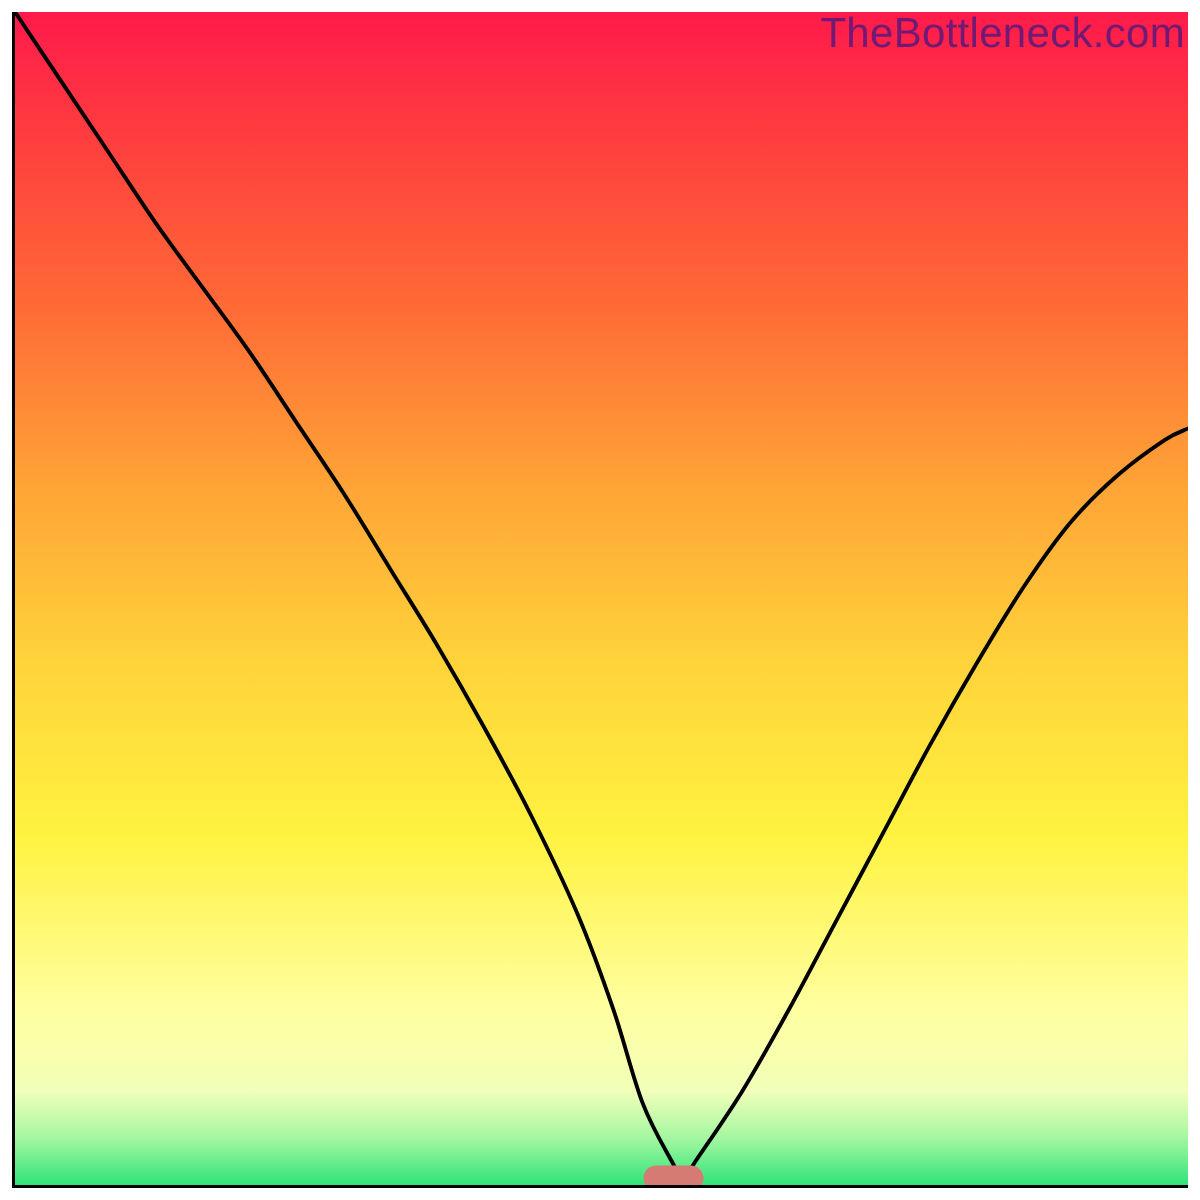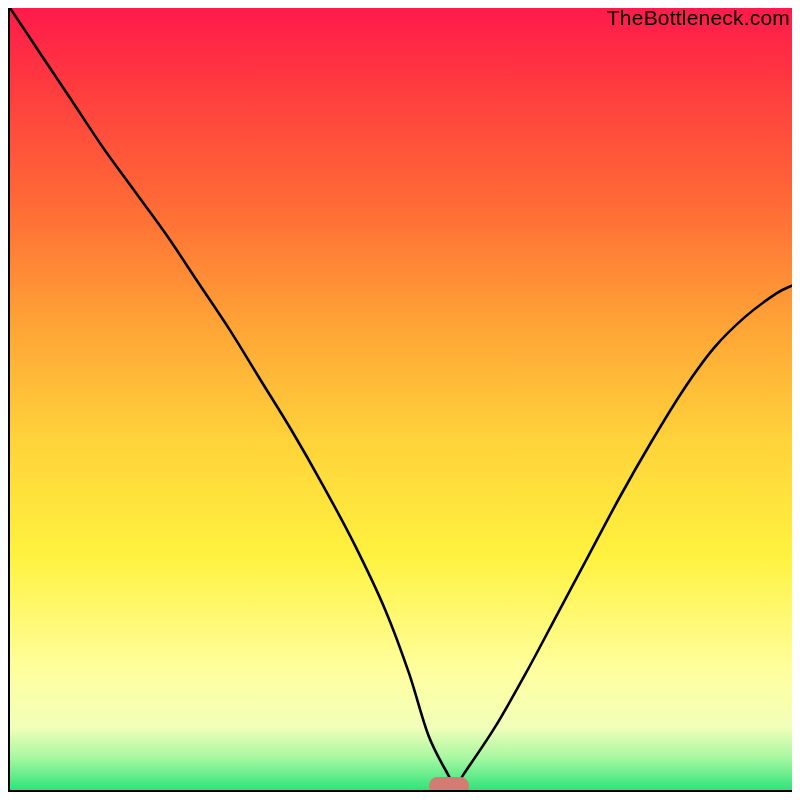--- a/index.html
+++ b/index.html
@@ -56,22 +56,22 @@
   }
   .marker {
     position: absolute;
     background: #d67b74;
     border-radius: 999px;
   }
   .watermark {
     position: absolute;
     top: 6px;
     right: 10px;
-    color: #000000;
-    font-size: 21px;
+    color: #701a75;
+    font-size: 28px;
     letter-spacing: 0.2px;
     user-select: none;
   }
 </style>
 </head>
 <body>
 
 <div class="chart-wrap">
 
   <div class="plot-area">

